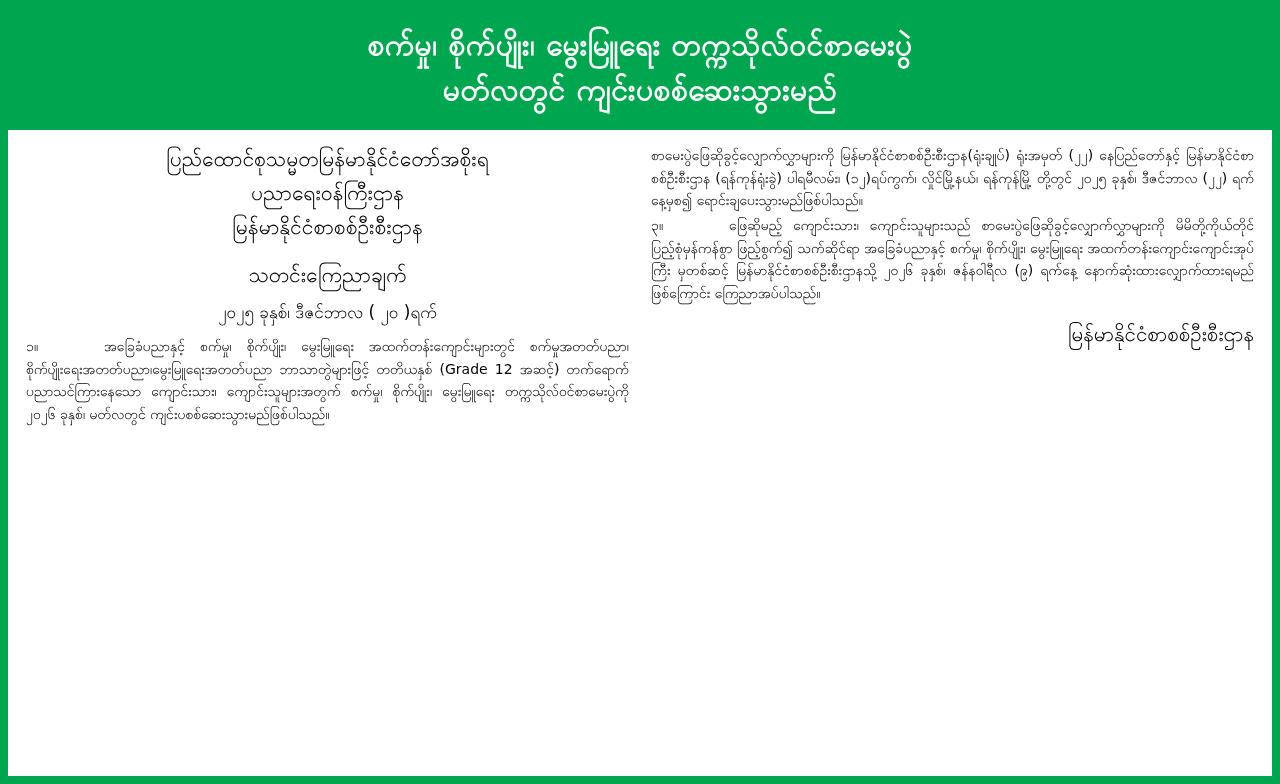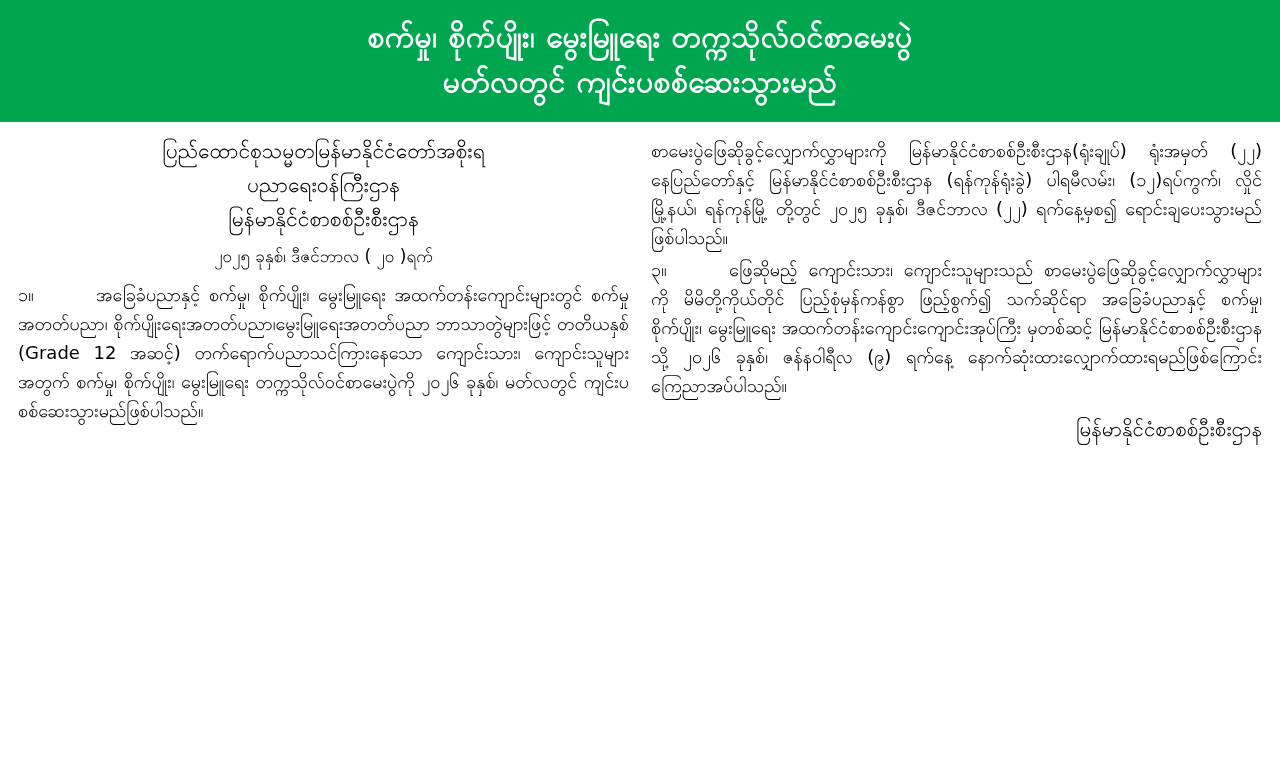--- a/index.html
+++ b/index.html
@@ -11,20 +11,21 @@
     height: 784px;
     background: #00a550;
     font-family: "DejaVu Sans", "Liberation Sans", sans-serif;
     overflow: hidden;
   }
   .page {
     width: 1280px;
     height: 784px;
     box-sizing: border-box;
     background: #00a550;
+    padding: 8px;
     display: flex;
     flex-direction: column;
   }
   .header {
     background: #00a550;
     color: #ffffff;
     text-align: center;
     padding: 14px 20px 18px 20px;
     box-sizing: border-box;
   }
@@ -69,21 +70,21 @@
   }
   .notice-date {
     text-align: center;
     font-size: 17px;
     margin-top: 8px;
     margin-bottom: 10px;
     line-height: 1.5;
   }
 
   .para {
-    font-size: 18px;
+    font-size: 14px;
     line-height: 1.62;
     text-align: justify;
     text-justify: inter-word;
     margin: 0 0 2px 0;
   }
   .para .num {
     display: inline-block;
     min-width: 26px;
   }
   .para .indent {
@@ -112,20 +113,21 @@
   </div>
 
   <div class="body-card">
 
     <div class="col col-left">
       <div class="masthead">
         <span class="org-line">ပြည်ထောင်စုသမ္မတမြန်မာနိုင်ငံတော်အစိုးရ</span>
         <span class="org-line">ပညာရေးဝန်ကြီးဌာန</span>
         <span class="org-line">မြန်မာနိုင်ငံစာစစ်ဦးစီးဌာန</span>
       </div>
+      <div class="notice-title">သတင်းကြေညာချက်</div>
       <div class="notice-date">၂၀၂၅ ခုနှစ်၊ ဒီဇင်ဘာလ ( ၂၀ )ရက်</div>
 
       <p class="para"><span class="num">၁။</span><span class="indent"></span><span>အခြေခံပညာနှင့် စက်မှု၊ စိုက်ပျိုး၊ မွေးမြူရေး အထက်တန်းကျောင်းများတွင် စက်မှုအတတ်ပညာ၊ စိုက်ပျိုးရေးအတတ်ပညာ၊မွေးမြူရေးအတတ်ပညာ ဘာသာတွဲများဖြင့် တတိယနှစ် (Grade 12 အဆင့်) တက်ရောက်ပညာသင်ကြားနေသော ကျောင်းသား၊ ကျောင်းသူများအတွက် စက်မှု၊ စိုက်ပျိုး၊ မွေးမြူရေး တက္ကသိုလ်ဝင်စာမေးပွဲကို ၂၀၂၆ ခုနှစ်၊ မတ်လတွင် ကျင်းပစစ်ဆေးသွားမည်ဖြစ်ပါသည်။</span></p>
 
     </div>
 
     <div class="col col-right">
       <p class="para first-right"><span>စာမေးပွဲဖြေဆိုခွင့်လျှောက်လွှာများကို မြန်မာနိုင်ငံစာစစ်ဦးစီးဌာန(ရုံးချုပ်) ရုံးအမှတ် (၂၂) နေပြည်တော်နှင့် မြန်မာနိုင်ငံစာစစ်ဦးစီးဌာန (ရန်ကုန်ရုံးခွဲ) ပါရမီလမ်း၊ (၁၂)ရပ်ကွက်၊ လှိုင်မြို့နယ်၊ ရန်ကုန်မြို့ တို့တွင် ၂၀၂၅ ခုနှစ်၊ ဒီဇင်ဘာလ (၂၂) ရက်နေ့မှစ၍ ရောင်းချပေးသွားမည်ဖြစ်ပါသည်။</span></p>
 
       <p class="para"><span class="num">၃။</span><span class="indent"></span><span>ဖြေဆိုမည့် ကျောင်းသား၊ ကျောင်းသူများသည် စာမေးပွဲဖြေဆိုခွင့်လျှောက်လွှာများကို မိမိတို့ကိုယ်တိုင် ပြည့်စုံမှန်ကန်စွာ ဖြည့်စွက်၍ သက်ဆိုင်ရာ အခြေခံပညာနှင့် စက်မှု၊ စိုက်ပျိုး၊ မွေးမြူရေး အထက်တန်းကျောင်းကျောင်းအုပ်ကြီး မှတစ်ဆင့် မြန်မာနိုင်ငံစာစစ်ဦးစီးဌာနသို့ ၂၀၂၆ ခုနှစ်၊ ဇန်နဝါရီလ (၉) ရက်နေ့ နောက်ဆုံးထားလျှောက်ထားရမည်ဖြစ်ကြောင်း ကြေညာအပ်ပါသည်။</span></p>

